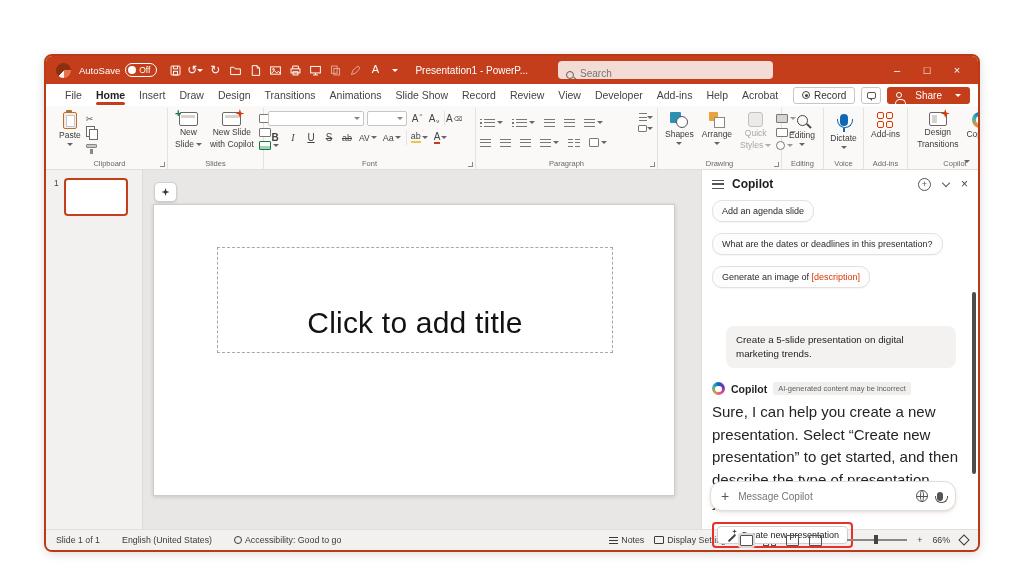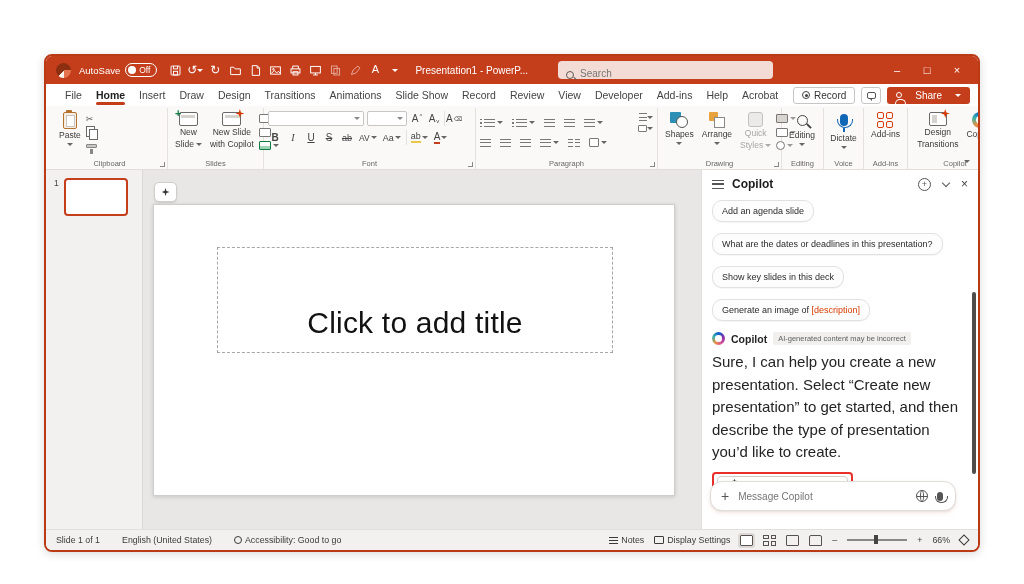--- a/index.html
+++ b/index.html
@@ -547,22 +547,22 @@
         <span class="p-title">Copilot</span>
         <span class="p-head-right">
           <span class="newchat">+</span>
           <span class="chev-d"></span>
           <span class="x-ic">×</span>
         </span>
       </div>
       <div class="p-body">
         <div class="chip">Add an agenda slide</div>
         <div class="chip">What are the dates or deadlines in this presentation?</div>
-        <div class="chip">Show key slides in this deck</div>
         <div class="chip"><span>Generate an image of </span><span class="tok">[description]</span></div>
+        <div class="user-bubble">Create a 5-slide presentation on digital marketing trends.</div>
         <div class="resp-head">
           <span class="copilot-logo sm"></span>
           <span class="resp-author">Copilot</span>
           <span class="disclaimer">AI-generated content may be incorrect</span>
         </div>
         <div class="resp-text">Sure, I can help you create a new presentation. Select “Create new presentation” to get started, and then describe the type of presentation you’d like to create.</div>
         <div class="annot">
           <button class="action-btn">
             <span class="pen-ic"></span>
             <span>Create new presentation</span>

